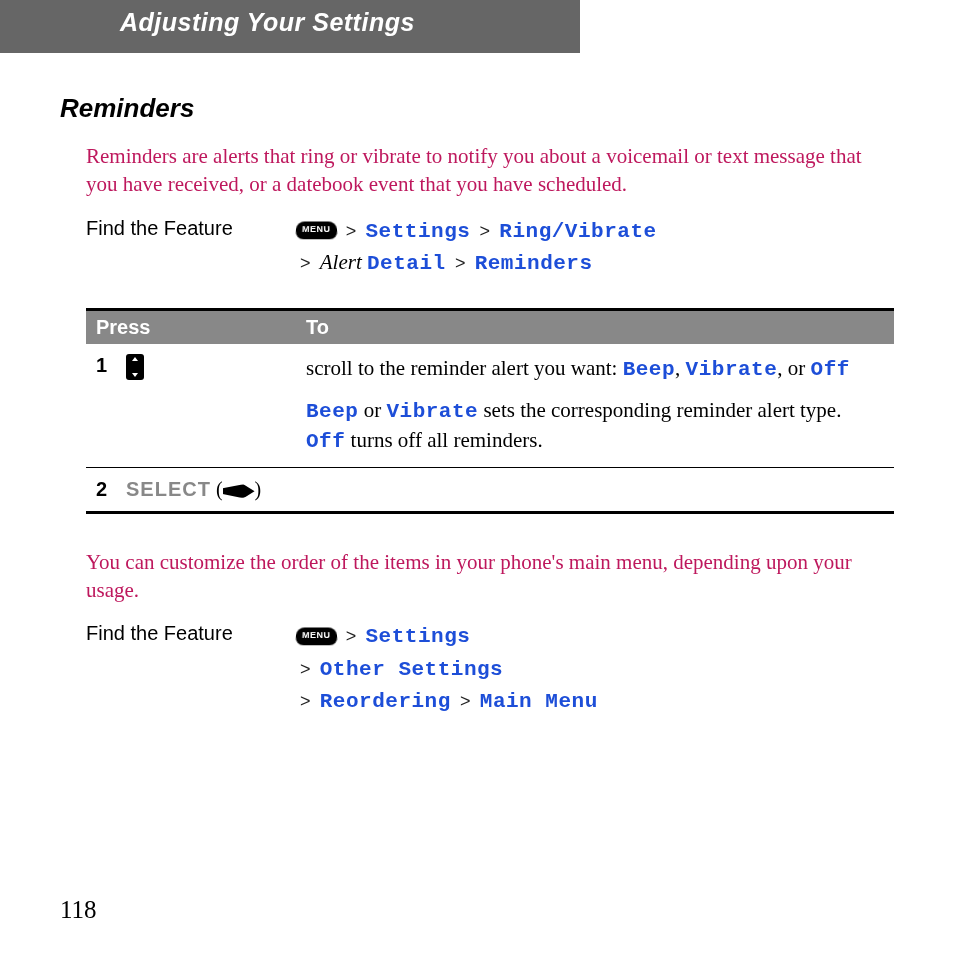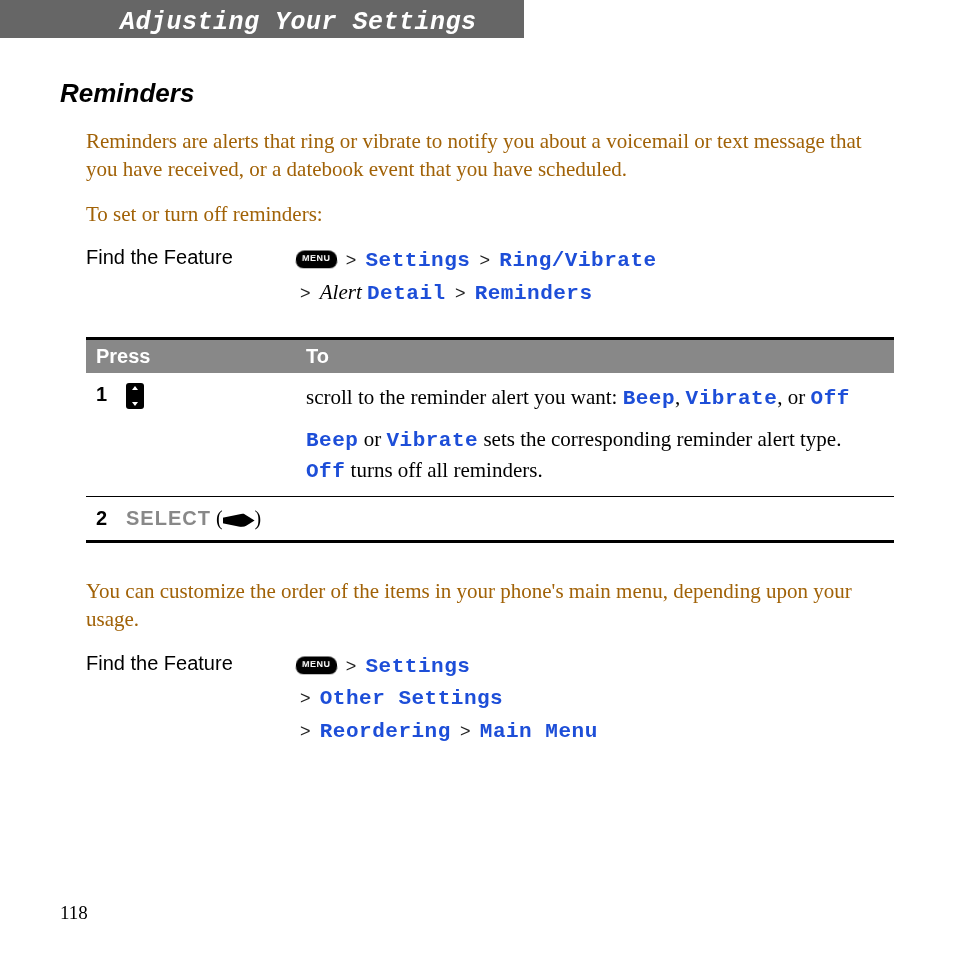--- a/index.html
+++ b/index.html
@@ -8,45 +8,45 @@
     height: 954px;
     font-family: Georgia, 'Times New Roman', serif;
     font-size: 20px;
     color: #000;
     background: #fff;
     position: relative;
   }
   .header-bar {
     background: #666;
     color: #fff;
-    font-family: Liberation Mono, monospace;
+    font-family: Liberation Sans, sans-serif;
     font-style: italic;
     font-weight: bold;
     font-size: 25px;
-    padding: 8px 0 1px 120px;
-    width: 524px;
+    padding: 8px 0 16px 120px;
+    width: 580px;
     letter-spacing: 0.5px;
   }
   .content {
     padding: 40px 60px 0 60px;
   }
   h2 {
     font-family: Arial, Helvetica, sans-serif;
     font-style: italic;
     font-weight: bold;
     font-size: 26px;
     margin-bottom: 18px;
     color: #000;
   }
   p {
     margin-left: 26px;
     margin-bottom: 16px;
     line-height: 1.35;
     font-size: 21px;
-    color: #a16207;
+    color: #be185d;
   }
   .find-feature-row {
     display: flex;
     margin-left: 26px;
     margin-bottom: 24px;
     align-items: flex-start;
   }
   .ff-label {
     font-family: Arial, Helvetica, sans-serif;
     font-weight: normal;
@@ -154,36 +154,35 @@
     font-weight: bold;
     color: #888;
     letter-spacing: 1px;
     font-size: 20px;
   }
   .para-block { margin-top: 12px; }
   .page-num {
     position: absolute;
     bottom: 30px;
     left: 60px;
-    font-size: 19px;
+    font-size: 25px;
   }
 </style>
 </head>
 <body>
 
 <div class="header-bar">
   <span>Adjusting Your Settings</span>
 </div>
 
 <div class="content">
 
   <h2>Reminders</h2>
 
   <p>Reminders are alerts that ring or vibrate to notify you about a voicemail or text message that you have received, or a datebook event that you have scheduled.</p>
-  <p>To set or turn off reminders:</p>
 
   <div class="find-feature-row">
     <div class="ff-label">Find the Feature</div>
     <div class="ff-path">
       <span class="menu-key">MENU</span>
       <span class="gt">&gt;</span>
       <span class="mono">Settings</span>
       <span class="gt">&gt;</span>
       <span class="mono">Ring/Vibrate</span><br>
       <span class="gt">&gt;</span>

